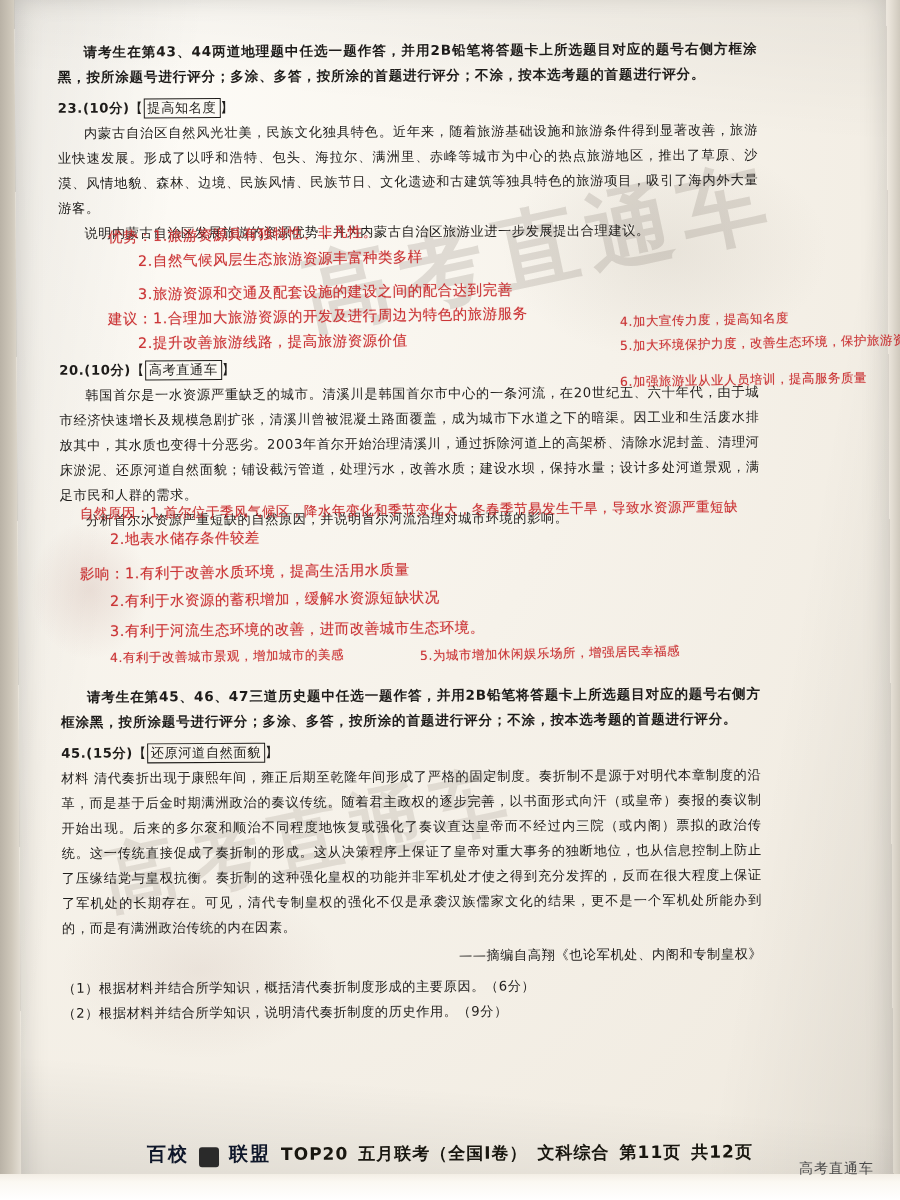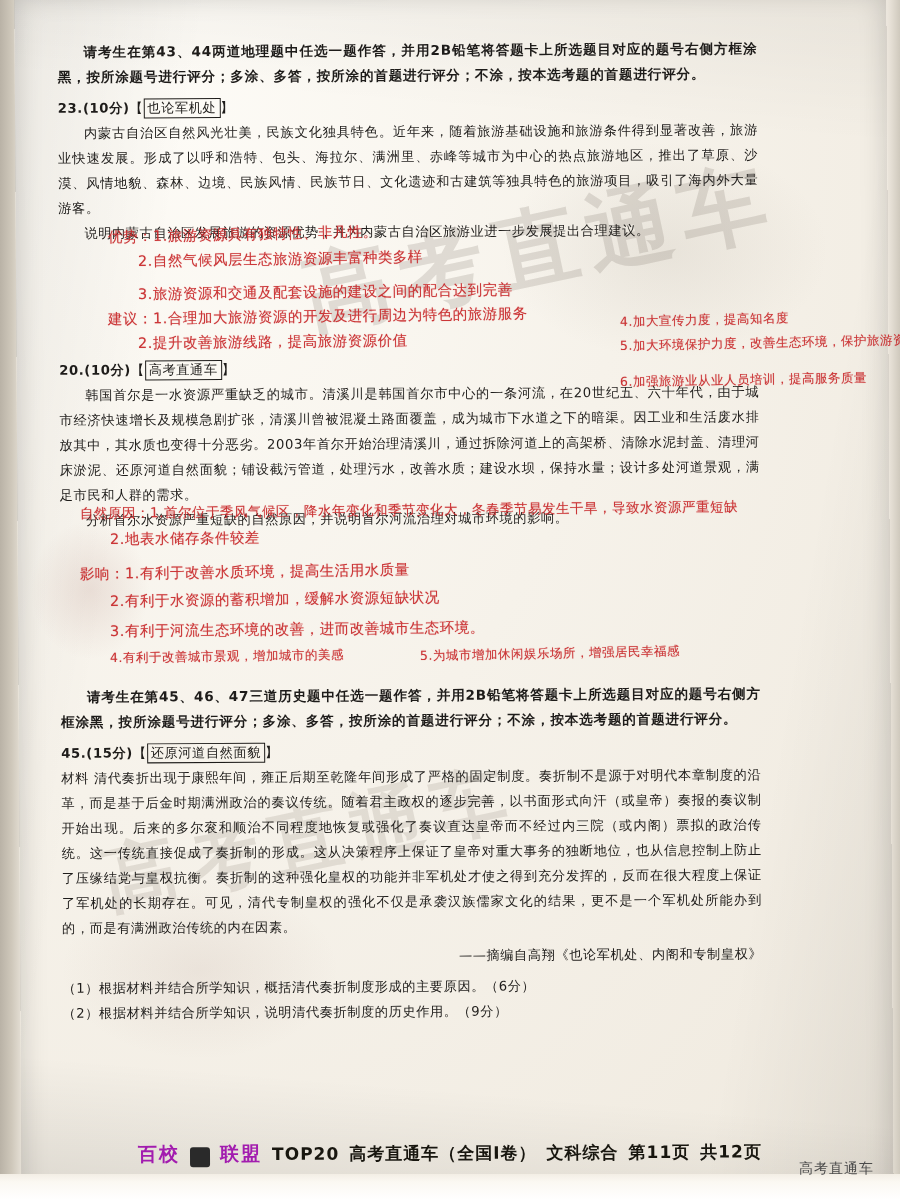--- a/index.html
+++ b/index.html
@@ -151,21 +151,21 @@
     gap: 10px;
     font-size: 17px;
     font-weight: bold;
     color: #18160f;
     letter-spacing: 1px;
   }
   .logo-cn {
     font-family: "DejaVu Serif", serif;
     font-size: 19px;
     font-weight: bold;
-    color: #a21caf;
+    color: #0f172a;
     letter-spacing: 2px;
   }
   .logo-badge {
     display: inline-block;
     width: 20px; height: 20px;
     border-radius: 3px;
     background: #2a2a2a;
     position: relative;
     top: 3px;
   }
@@ -195,21 +195,21 @@
   <div class="watermark" style="left:300px;top:190px;">高考直通车</div>
   <div class="watermark wm2" style="left:100px;top:790px;">高考直通车</div>
 
   <div class="content">
 
     <div class="p head" style="text-indent:26px;">请考生在第43、44两道地理题中任选一题作答，并用2B铅笔将答题卡上所选题目对应的题号右侧方框涂黑，按所涂题号进行评分；多涂、多答，按所涂的首题进行评分；不涂，按本选考题的首题进行评分。</div>
 
     <div class="gap-s"></div>
 
     <div class="p">
-      <span class="qnum">23.(10分)</span><span>【</span><span class="boxed">也论军机处</span><span>】</span>
+      <span class="qnum">23.(10分)</span><span>【</span><span class="boxed">提高知名度</span><span>】</span>
     </div>
     <div class="p indent">内蒙古自治区自然风光壮美，民族文化独具特色。近年来，随着旅游基础设施和旅游条件得到显著改善，旅游业快速发展。形成了以呼和浩特、包头、海拉尔、满洲里、赤峰等城市为中心的热点旅游地区，推出了草原、沙漠、风情地貌、森林、边境、民族风情、民族节日、文化遗迹和古建筑等独具特色的旅游项目，吸引了海内外大量游客。</div>
     <div class="p indent">说明内蒙古自治区发展旅游的资源优势，并为内蒙古自治区旅游业进一步发展提出合理建议。</div>
 
     <div style="height:112px;"></div>
 
     <div class="p">
       <span class="qnum">20.(10分)</span><span>【</span><span class="boxed">高考直通车</span><span>】</span>
     </div>
     <div class="p indent">韩国首尔是一水资源严重缺乏的城市。清溪川是韩国首尔市中心的一条河流，在20世纪五、六十年代，由于城市经济快速增长及规模急剧扩张，清溪川曾被混凝土路面覆盖，成为城市下水道之下的暗渠。因工业和生活废水排放其中，其水质也变得十分恶劣。2003年首尔开始治理清溪川，通过拆除河道上的高架桥、清除水泥封盖、清理河床淤泥、还原河道自然面貌；铺设截污管道，处理污水，改善水质；建设水坝，保持水量；设计多处河道景观，满足市民和人群的需求。</div>
@@ -251,21 +251,21 @@
   <div class="hw" style="left:110px;top:622px;transform:rotate(-0.6deg);">3.有利于河流生态环境的改善，进而改善城市生态环境。</div>
   <div class="hw small" style="left:110px;top:648px;transform:rotate(-0.8deg);">4.有利于改善城市景观，增加城市的美感</div>
   <div class="hw small" style="left:420px;top:646px;transform:rotate(-1.1deg);">5.为城市增加休闲娱乐场所，增强居民幸福感</div>
 
   <div class="footer">
     <span class="footer-inner">
       <span class="logo-cn">百校</span>
       <span class="logo-badge"></span>
       <span class="logo-cn">联盟</span>
       <span>TOP20</span>
-      <span>高考直通车（全国Ⅰ卷）</span>
+      <span>五月联考（全国Ⅰ卷）</span>
       <span>文科综合</span>
       <span>第11页</span>
       <span>共12页</span>
     </span>
   </div>
 
   <div class="edge-bottom"></div>
   <div class="brand">高考直通车</div>
 </div>
 

